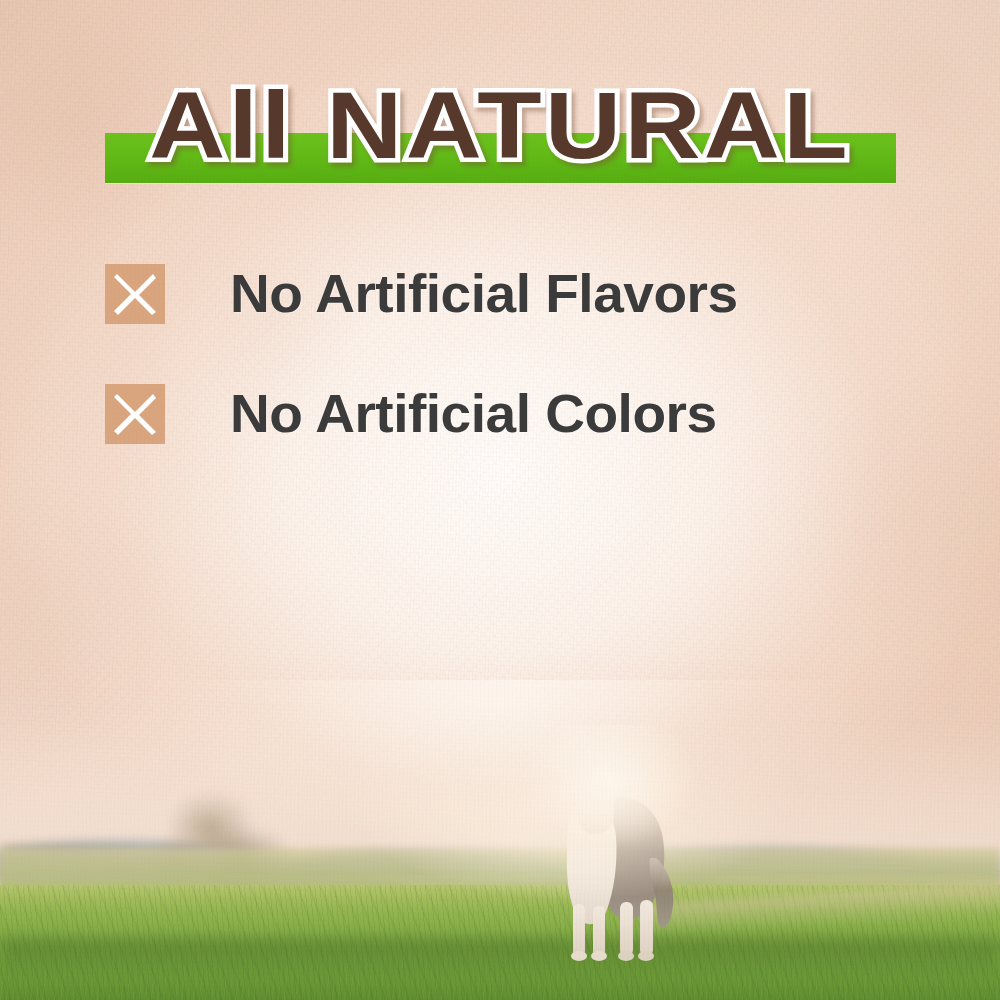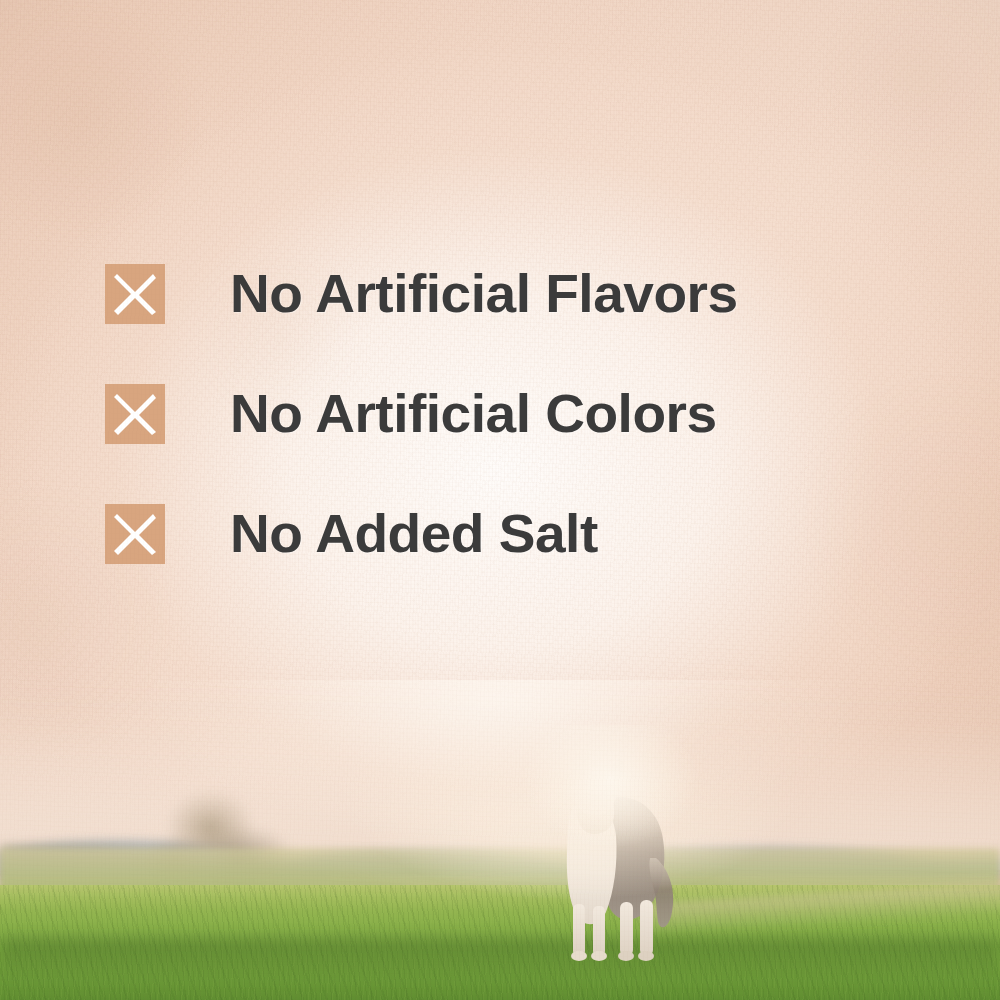--- a/index.html
+++ b/index.html
@@ -200,20 +200,24 @@
 </head>
 <body>
 
 <div id="poster">
 
   <div class="bg-base"></div>
   <div class="bg-noise"></div>
   <div class="bg-blotch"></div>
   <div class="bg-vignette"></div>
 
+  <div class="banner-wrap">
+    <div class="banner-bar"></div>
+    <div class="headline">All NATURAL</div>
+  </div>
 
   <div class="claims">
 
     <div class="claim-row">
       <span class="xbox">
         <svg viewBox="0 0 60 60" aria-hidden="true">
           <path d="M12 10 L30 28 L48 10 L51 14 L34 31 L51 48 L47 51 L30 34 L13 51 L9 47 L26 30 L9 13 Z" fill="#ffffff"></path>
         </svg>
       </span>
       <span class="claim-label">No Artificial Flavors</span>
@@ -222,28 +226,20 @@
     <div class="claim-row">
       <span class="xbox">
         <svg viewBox="0 0 60 60" aria-hidden="true">
           <path d="M12 10 L30 28 L48 10 L51 14 L34 31 L51 48 L47 51 L30 34 L13 51 L9 47 L26 30 L9 13 Z" fill="#ffffff"></path>
         </svg>
       </span>
       <span class="claim-label">No Artificial Colors</span>
     </div>
 
 
-    <div class="claim-row">
-      <span class="xbox">
-        <svg viewBox="0 0 60 60" aria-hidden="true">
-          <path d="M12 10 L30 28 L48 10 L51 14 L34 31 L51 48 L47 51 L30 34 L13 51 L9 47 L26 30 L9 13 Z" fill="#ffffff"></path>
-        </svg>
-      </span>
-      <span class="claim-label">No Added Salt</span>
-    </div>
 
   </div>
 
   <div class="photo">
     <div class="ph-sky"></div>
     <div class="ph-hills-far"></div>
     <div class="ph-hills-near"></div>
     <div class="ph-tree"></div>
     <div class="ph-bush2"></div>
     <div class="ph-field-far"></div>

